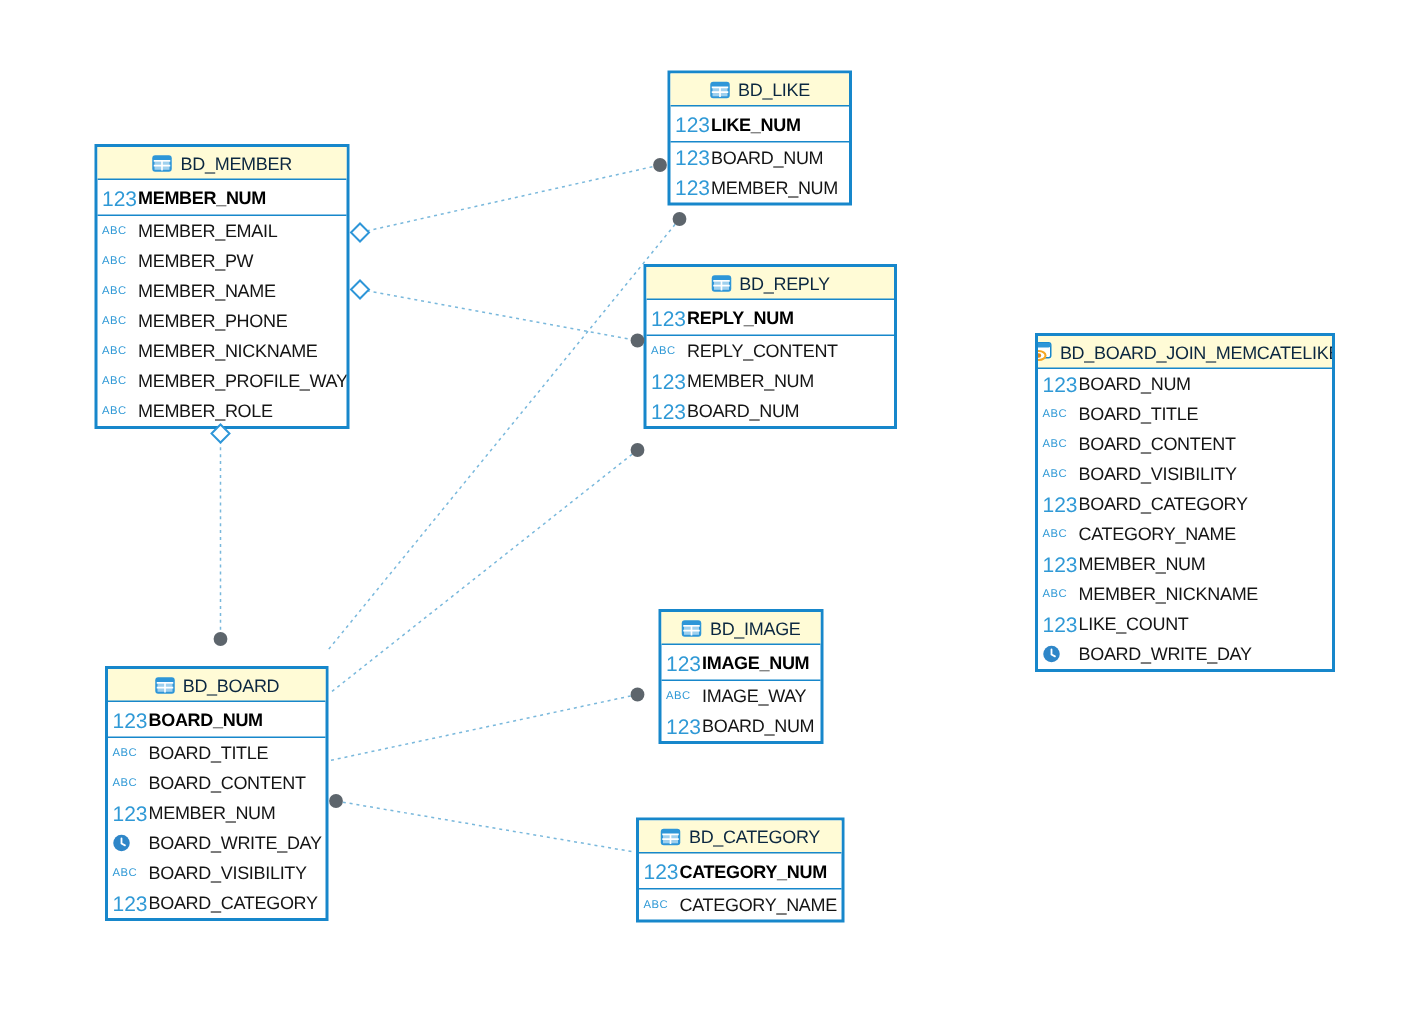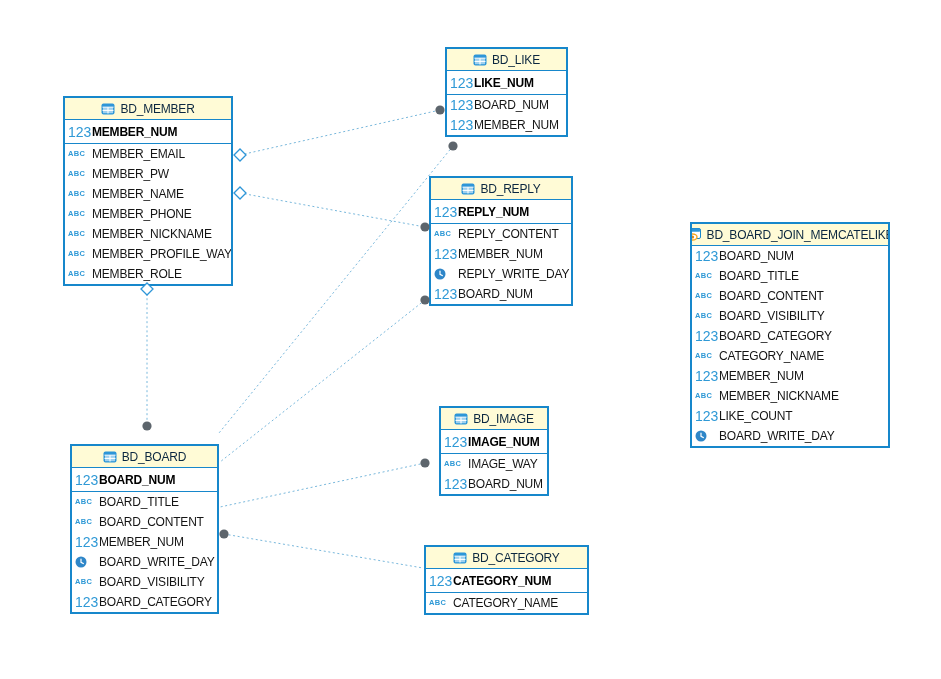--- a/index.html
+++ b/index.html
@@ -22,21 +22,21 @@
   .pk-section{border-bottom:1px solid #1787cb;}
   .row{
     display:flex;align-items:center;height:20px;padding:0 3px;
     white-space:nowrap;overflow:hidden;
   }
   .row.pk{height:23px;}
   .dtype{
     flex:0 0 24px;color:#2f99d6;font-size:14px;line-height:1;
     display:flex;align-items:center;
   }
-  .dtype.abc{font-size:7.5px;font-weight:bold;letter-spacing:0.3px;}
+  .dtype.abc{font-size:7.5px;font-weight:normal;letter-spacing:0.3px;}
   .col-label{font-size:12px;color:#141414;letter-spacing:-0.2px;}
   .row.pk .col-label{font-weight:bold;color:#000;}
   #edges{
     position:absolute;left:0;top:0;z-index:10;pointer-events:none;
   }
   .icon-box{display:flex;align-items:center;}
 </style>
 </head>
 <body>
 
@@ -110,21 +110,21 @@
       </div>
       <div class="row">
         <span class="dtype">123</span>
         <span class="col-label">BOARD_NUM</span>
       </div>
       <div class="row">
         <span class="dtype">123</span>
         <span class="col-label">MEMBER_NUM</span>
       </div>
     </div>
-    <div class="entity" style="left: 429px; top: 176px; width: 144px;">
+    <div class="entity" style="left: 429px; top: 176px; width: 169px;">
       <div class="entity-header">
         <span class="icon-box">
           <svg width="14" height="12" viewBox="0 0 14 12">
             <rect x="0.5" y="0.5" width="13" height="11" rx="2" fill="#2e96d8"></rect>
             <rect x="2" y="4.6" width="10" height="5.6" fill="#9fd0ee"></rect>
             <line x1="1.5" y1="4.2" x2="12.5" y2="4.2" stroke="#fff" stroke-width="1.1"></line>
             <line x1="7" y1="4.2" x2="7" y2="10.6" stroke="#fff" stroke-width="1.1"></line>
             <line x1="1.5" y1="7.4" x2="12.5" y2="7.4" stroke="#fff" stroke-width="1.1"></line>
           </svg>
         </span>
@@ -136,29 +136,20 @@
           <span class="col-label">REPLY_NUM</span>
         </div>
       </div>
       <div class="row">
         <span class="dtype abc">ABC</span>
         <span class="col-label">REPLY_CONTENT</span>
       </div>
       <div class="row">
         <span class="dtype">123</span>
         <span class="col-label">MEMBER_NUM</span>
-      </div>
-      <div class="row">
-        <span class="dtype icon-box">
-          <svg width="12" height="12" viewBox="0 0 12 12">
-            <circle cx="6" cy="6" r="5.5" fill="#2e86c8"></circle>
-            <path d="M6 3 L6 6.3 L8.3 7.6" stroke="#fff" stroke-width="1.2" fill="none" stroke-linecap="round"></path>
-          </svg>
-        </span>
-        <span class="col-label">REPLY_WRITE_DAY</span>
       </div>
       <div class="row">
         <span class="dtype">123</span>
         <span class="col-label">BOARD_NUM</span>
       </div>
     </div>
     <div class="entity" style="left: 690px; top: 222px; width: 200px;">
       <div class="entity-header">
         <span class="icon-box">
           <svg width="15" height="13" viewBox="0 0 15 13">
@@ -287,21 +278,21 @@
       </div>
       <div class="row">
         <span class="dtype abc">ABC</span>
         <span class="col-label">BOARD_VISIBILITY</span>
       </div>
       <div class="row">
         <span class="dtype">123</span>
         <span class="col-label">BOARD_CATEGORY</span>
       </div>
     </div>
-    <div class="entity" style="left: 424px; top: 545px; width: 165px;">
+    <div class="entity" style="left: 424px; top: 545px; width: 139px;">
       <div class="entity-header">
         <span class="icon-box">
           <svg width="14" height="12" viewBox="0 0 14 12">
             <rect x="0.5" y="0.5" width="13" height="11" rx="2" fill="#2e96d8"></rect>
             <rect x="2" y="4.6" width="10" height="5.6" fill="#9fd0ee"></rect>
             <line x1="1.5" y1="4.2" x2="12.5" y2="4.2" stroke="#fff" stroke-width="1.1"></line>
             <line x1="7" y1="4.2" x2="7" y2="10.6" stroke="#fff" stroke-width="1.1"></line>
             <line x1="1.5" y1="7.4" x2="12.5" y2="7.4" stroke="#fff" stroke-width="1.1"></line>
           </svg>
         </span>

